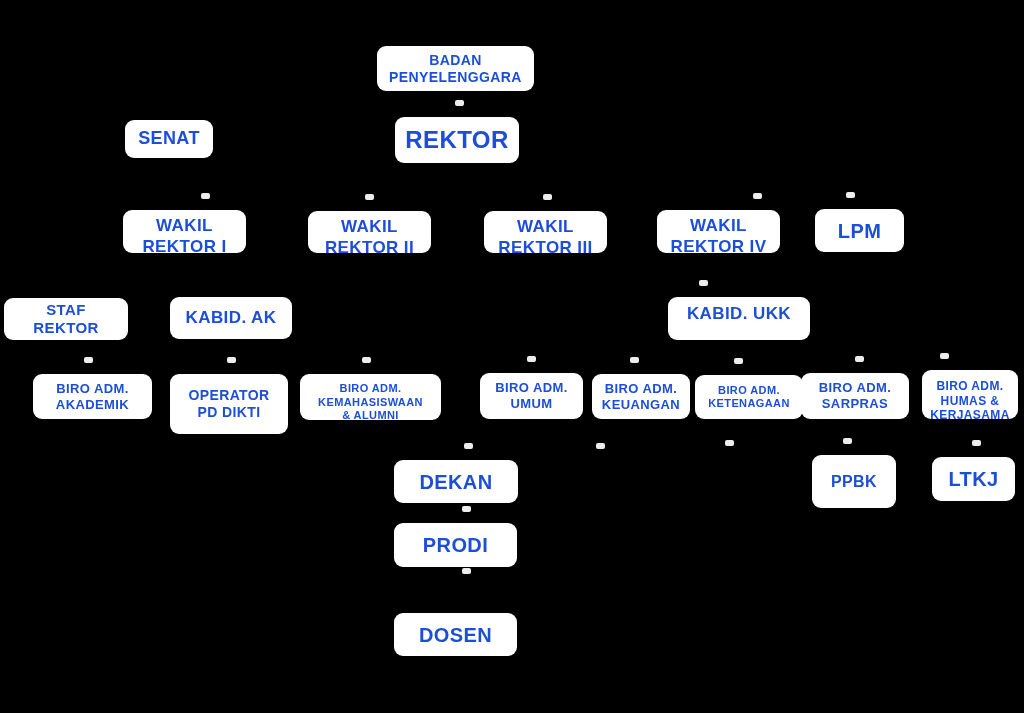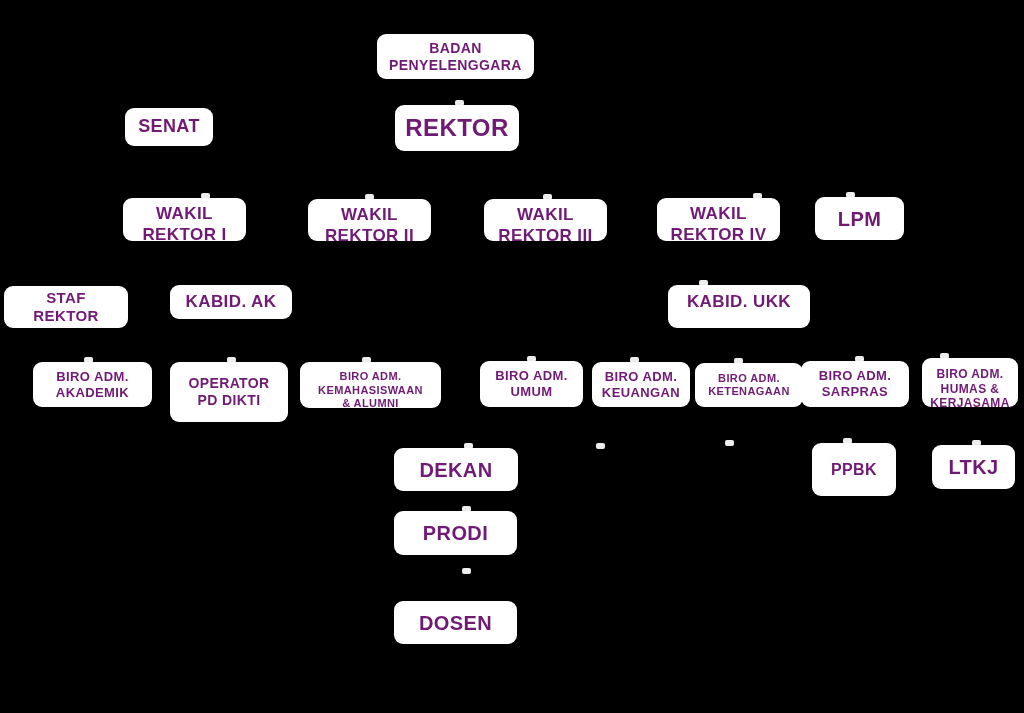--- a/index.html
+++ b/index.html
@@ -11,29 +11,30 @@
     position: relative;
     width: 1024px;
     height: 713px;
     background: #000000;
     overflow: hidden;
     font-family: "Liberation Sans", sans-serif;
   }
   .node {
     position: absolute;
     background: #ffffff;
-    color: #701a75;
+    color: #1d4ed8;
     border-radius: 9px;
     font-weight: 700;
     display: flex;
     align-items: center;
     justify-content: center;
     text-align: center;
     overflow: hidden;
     box-sizing: border-box;
+    margin-top: 12px;
   }
   .lbl {
     white-space: pre-line;
     line-height: 1.2;
     letter-spacing: 0.4px;
   }
   
   .clip2 { align-items: flex-start; }
   .clip2 .lbl { padding-top: 5px; line-height: 21px; }
   
@@ -111,21 +112,21 @@
 REKTOR IV</span>
   </div>
   <div class="node" style="left:815px;top:197px;width:89px;height:43px;font-size:20px">
     <span class="lbl">LPM</span>
   </div>
 
   <div class="node" style="left:4px;top:286px;width:124px;height:42px;font-size:15px">
     <span class="lbl">STAF
 REKTOR</span>
   </div>
-  <div class="node" style="left:170px;top:285px;width:122px;height:34px;font-size:17px">
+  <div class="node" style="left:170px;top:285px;width:122px;height:42px;font-size:17px">
     <span class="lbl">KABID. AK</span>
   </div>
   <div class="node topalign" style="left:668px;top:285px;width:142px;height:43px;font-size:17px">
     <span class="lbl">KABID. UKK</span>
   </div>
 
   <div class="node" style="left:33px;top:362px;width:119px;height:45px;font-size:13px">
     <span class="lbl">BIRO ADM.
 AKADEMIK</span>
   </div>

